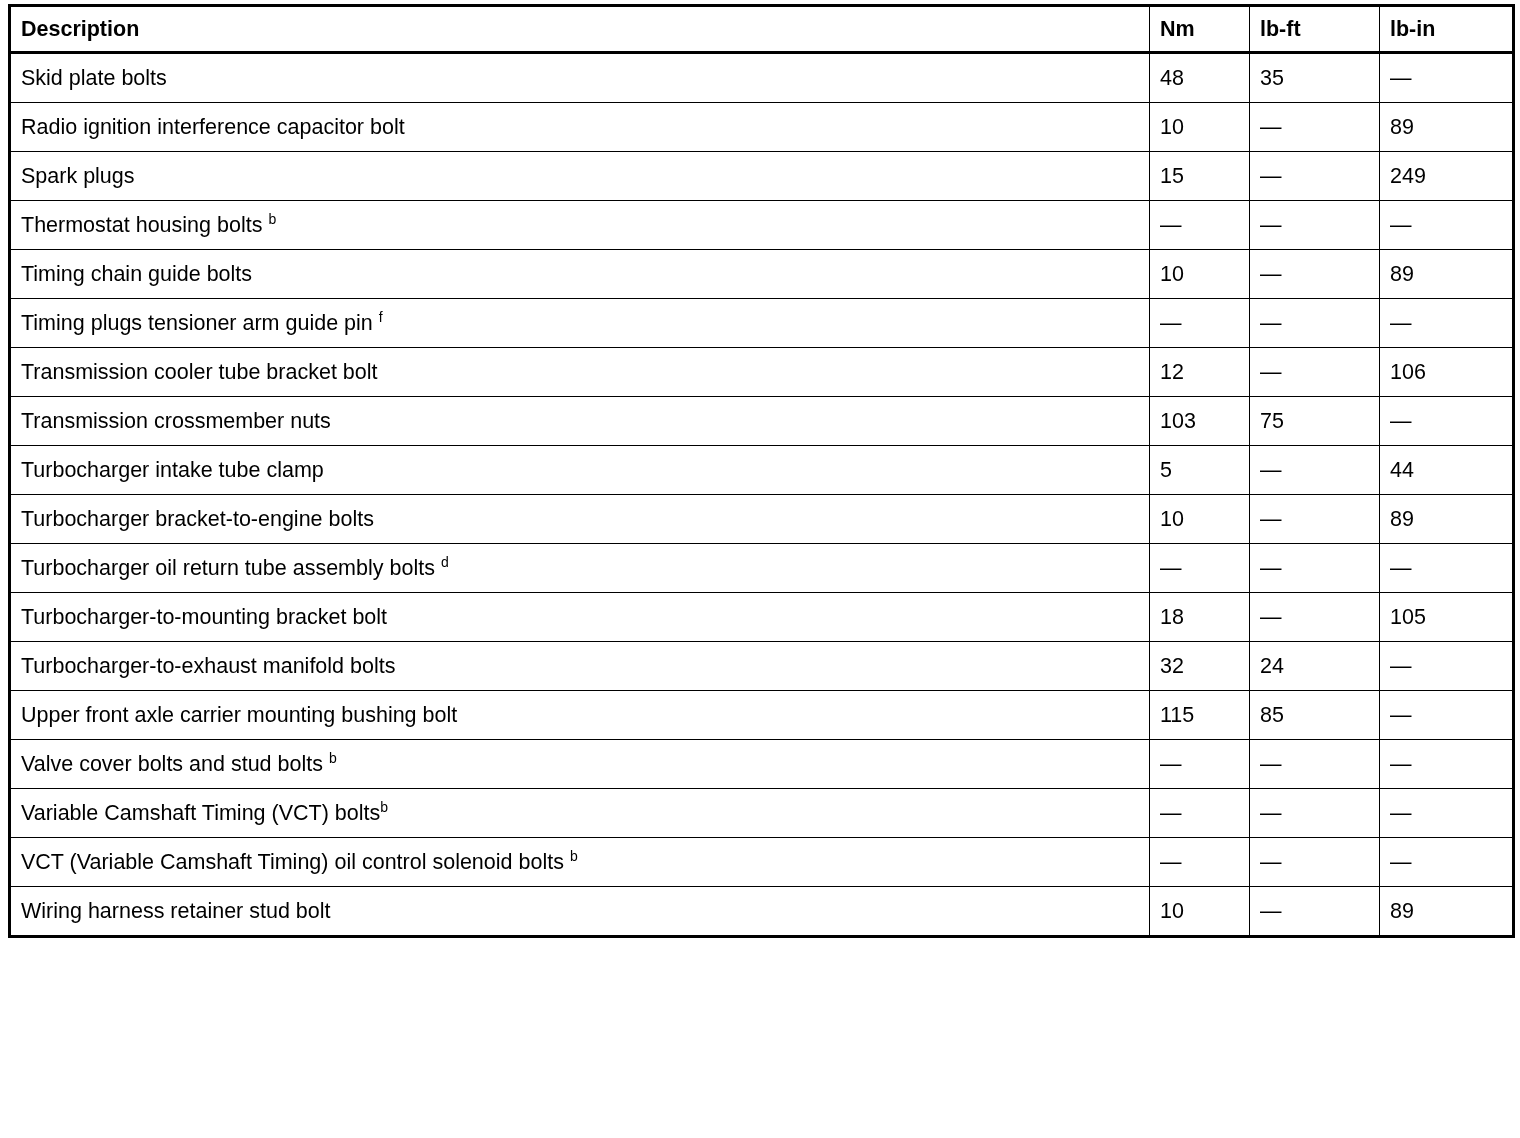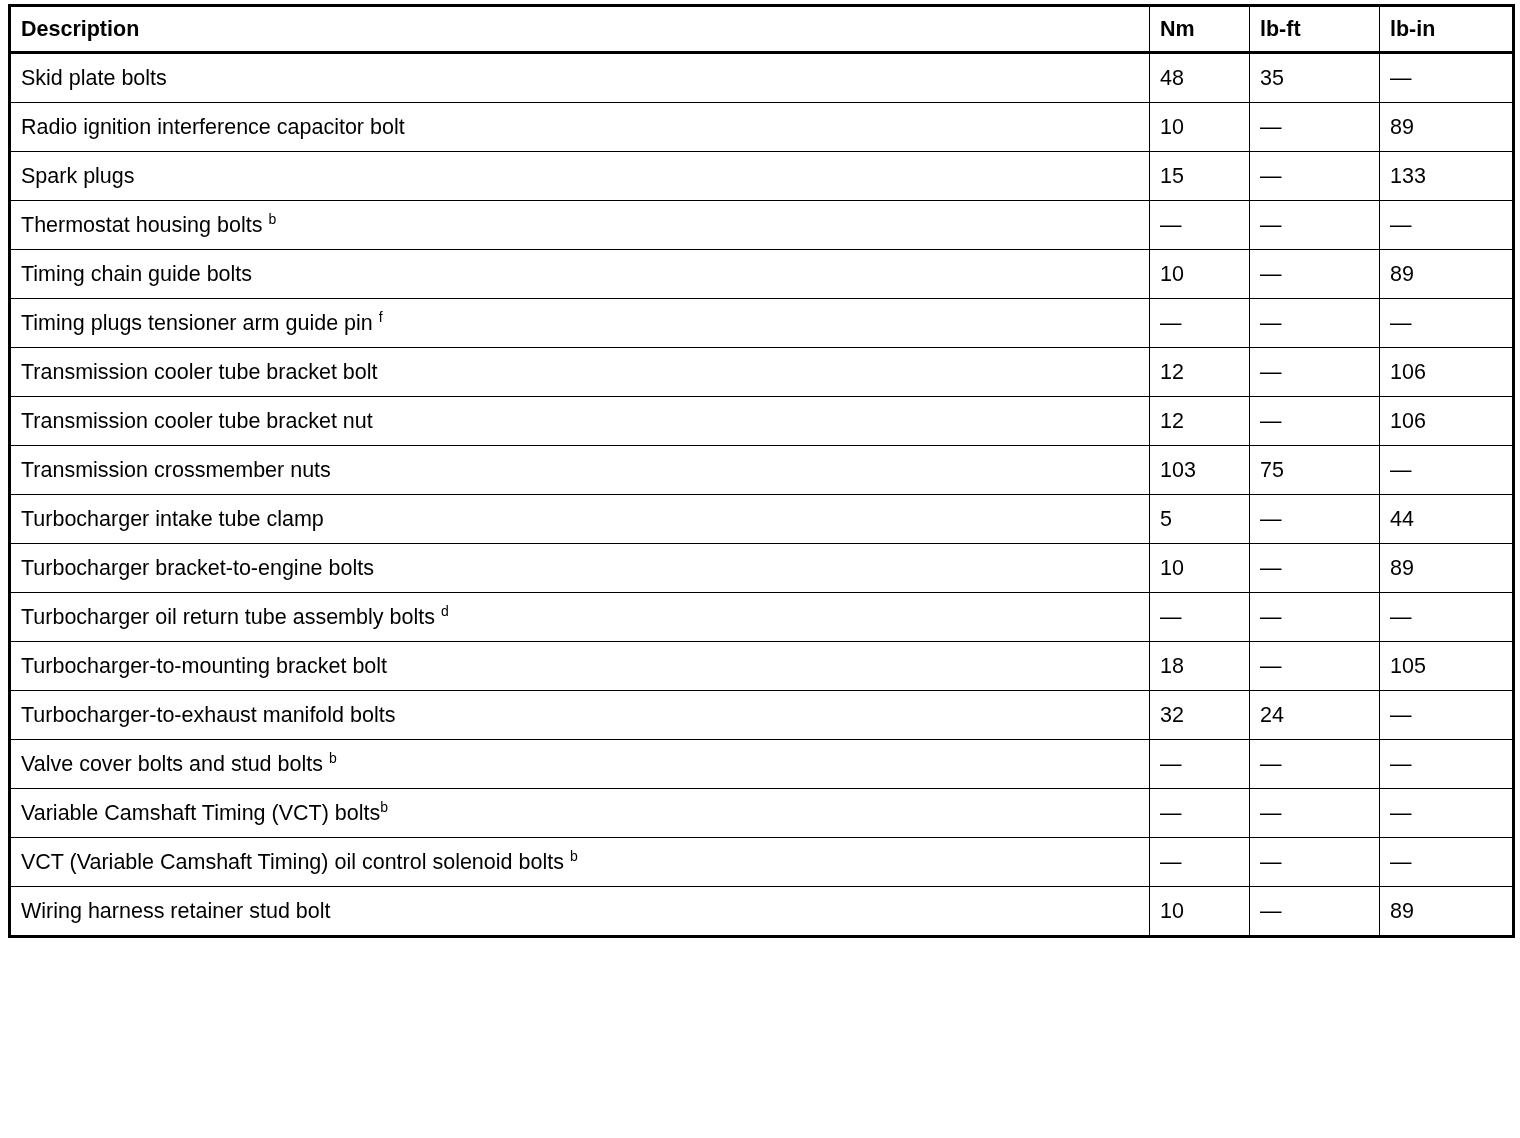--- a/index.html
+++ b/index.html
@@ -88,21 +88,21 @@
         <tr>
           <td><span>Radio ignition interference capacitor bolt</span></td>
           <td>10</td>
           <td class="dash">—</td>
           <td>89</td>
         </tr>
         <tr>
           <td><span>Spark plugs</span></td>
           <td>15</td>
           <td class="dash">—</td>
-          <td>133</td>
+          <td>249</td>
         </tr>
         <tr>
           <td><span>Thermostat housing bolts</span><span class="sup sup-gap">b</span></td>
           <td class="dash">—</td>
           <td class="dash">—</td>
           <td class="dash">—</td>
         </tr>
         <tr>
           <td><span>Timing chain guide bolts</span></td>
           <td>10</td>
@@ -110,26 +110,20 @@
           <td>89</td>
         </tr>
         <tr>
           <td><span>Timing plugs tensioner arm guide pin</span><span class="sup sup-gap">f</span></td>
           <td class="dash">—</td>
           <td class="dash">—</td>
           <td class="dash">—</td>
         </tr>
         <tr>
           <td><span>Transmission cooler tube bracket bolt</span></td>
-          <td>12</td>
-          <td class="dash">—</td>
-          <td>106</td>
-        </tr>
-        <tr>
-          <td><span>Transmission cooler tube bracket nut</span></td>
           <td>12</td>
           <td class="dash">—</td>
           <td>106</td>
         </tr>
         <tr>
           <td><span>Transmission crossmember nuts</span></td>
           <td>103</td>
           <td>75</td>
           <td class="dash">—</td>
         </tr>
@@ -157,20 +151,26 @@
           <td class="dash">—</td>
           <td>105</td>
         </tr>
         <tr>
           <td><span>Turbocharger-to-exhaust manifold bolts</span></td>
           <td>32</td>
           <td>24</td>
           <td class="dash">—</td>
         </tr>
         <tr>
+          <td><span>Upper front axle carrier mounting bushing bolt</span></td>
+          <td>115</td>
+          <td>85</td>
+          <td class="dash">—</td>
+        </tr>
+        <tr>
           <td><span>Valve cover bolts and stud bolts</span><span class="sup sup-gap">b</span></td>
           <td class="dash">—</td>
           <td class="dash">—</td>
           <td class="dash">—</td>
         </tr>
         <tr>
           <td><span>Variable Camshaft Timing (VCT) bolts</span><span class="sup">b</span></td>
           <td class="dash">—</td>
           <td class="dash">—</td>
           <td class="dash">—</td>

